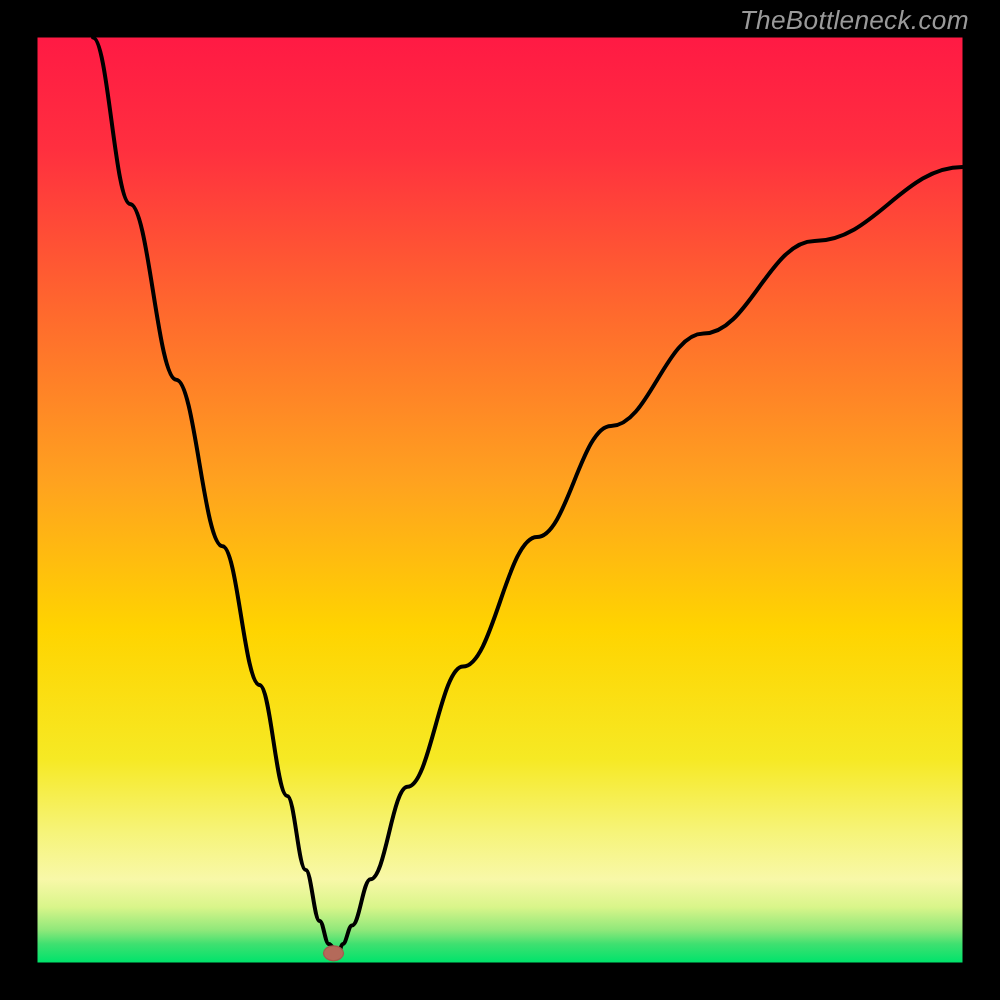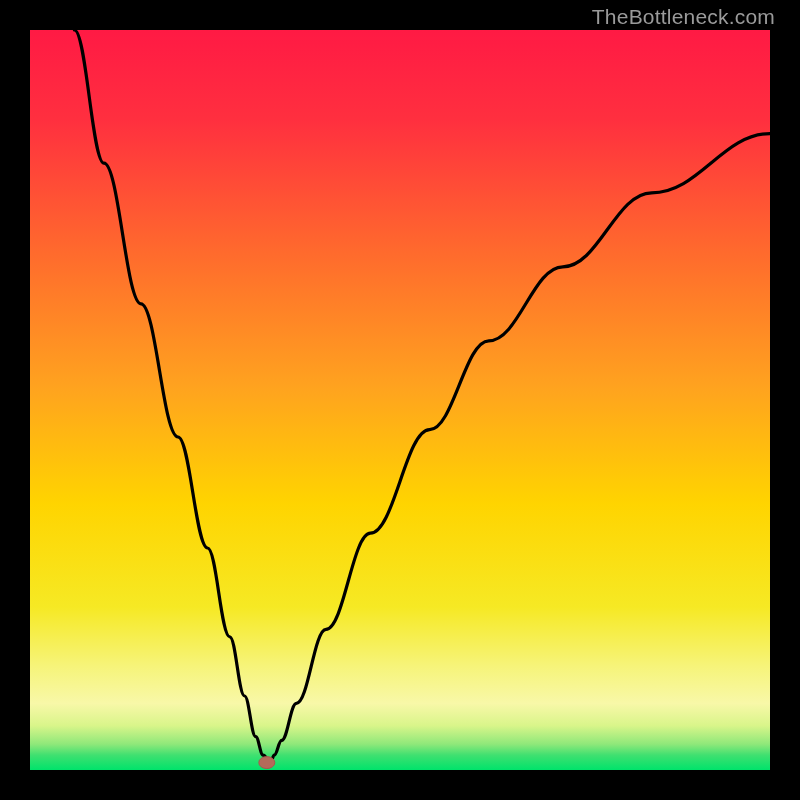--- a/index.html
+++ b/index.html
@@ -11,20 +11,21 @@
     overflow: hidden;
     font-family: Arial, Helvetica, sans-serif;
   }
   .frame {
     position: absolute;
     top: 0;
     left: 0;
     width: 800px;
     height: 800px;
     background: #000;
+    font-style: italic;
   }
   .watermark {
     position: absolute;
     top: 5px;
     right: 25px;
     color: #9a9a9a;
     font-size: 21px;
     font-weight: 500;
     letter-spacing: 0.2px;
   }

